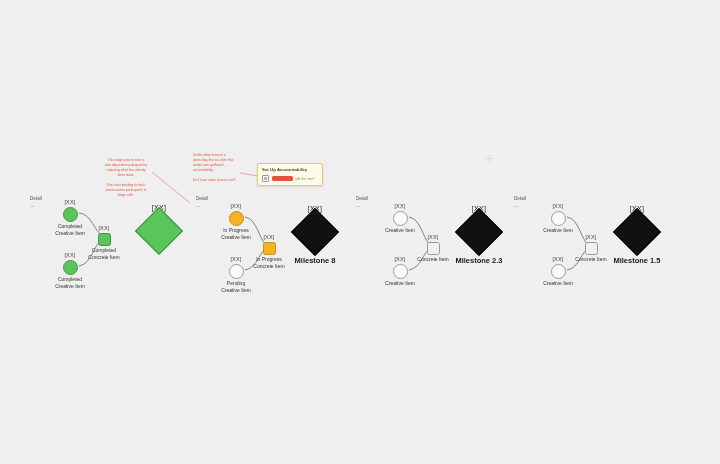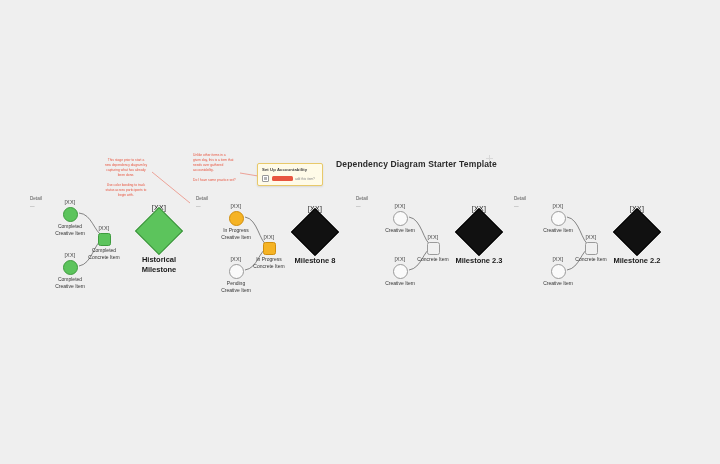--- a/index.html
+++ b/index.html
@@ -118,21 +118,20 @@
     content:"";position:absolute;background:#bdbdbd;
   }
   .cursor-mark:before{left:3px;top:0;width:1px;height:7px;}
   .cursor-mark:after{left:0;top:3px;width:7px;height:1px;}
 </style>
 </head>
 <body>
 
 <div class="canvas">
 
-  <div class="title" style="left:336px;top:159px;">Dependency Diagram Starter Template</div>
 
   <div class="cursor-mark" style="left:486px;top:155px;"></div>
 
   <div class="annot" style="left:100px;top:158px;width:52px;">This stage prior to start a
 new dependency diagram by
 capturing what has already
 been done.
 
 Use color banding to track
 status across participants to
@@ -189,22 +188,20 @@
     <div class="sq-wrap" style="left:82px;top:226px;">
       <div class="xx">[XX]</div>
       <div class="sq green"></div>
       <div class="node-label">Completed
 Concrete Item</div>
     </div>
 
     <div class="ms" style="left:122px;top:204px;">
       <div class="xx">[XX]</div>
       <div class="dia green"></div>
-      <div class="ms-label">Historical
-Milestone</div>
     </div>
   </div>
 
   <div class="cluster">
 
     <div class="detail" style="left:196px;top:196px;">
       <span>Detail</span>
       <span class="dash">—</span>
     </div>
 
@@ -307,17 +304,17 @@
 
     <div class="sq-wrap" style="left:569px;top:235px;">
       <div class="xx">[XX]</div>
       <div class="sq plain"></div>
       <div class="node-label">Concrete Item</div>
     </div>
 
     <div class="ms" style="left:600px;top:205px;">
       <div class="xx">[XX]</div>
       <div class="dia black"></div>
-      <div class="ms-label">Milestone 2.2</div>
+      <div class="ms-label">Milestone 1.5</div>
     </div>
   </div>
 
 </div>
 
 </body></html>

